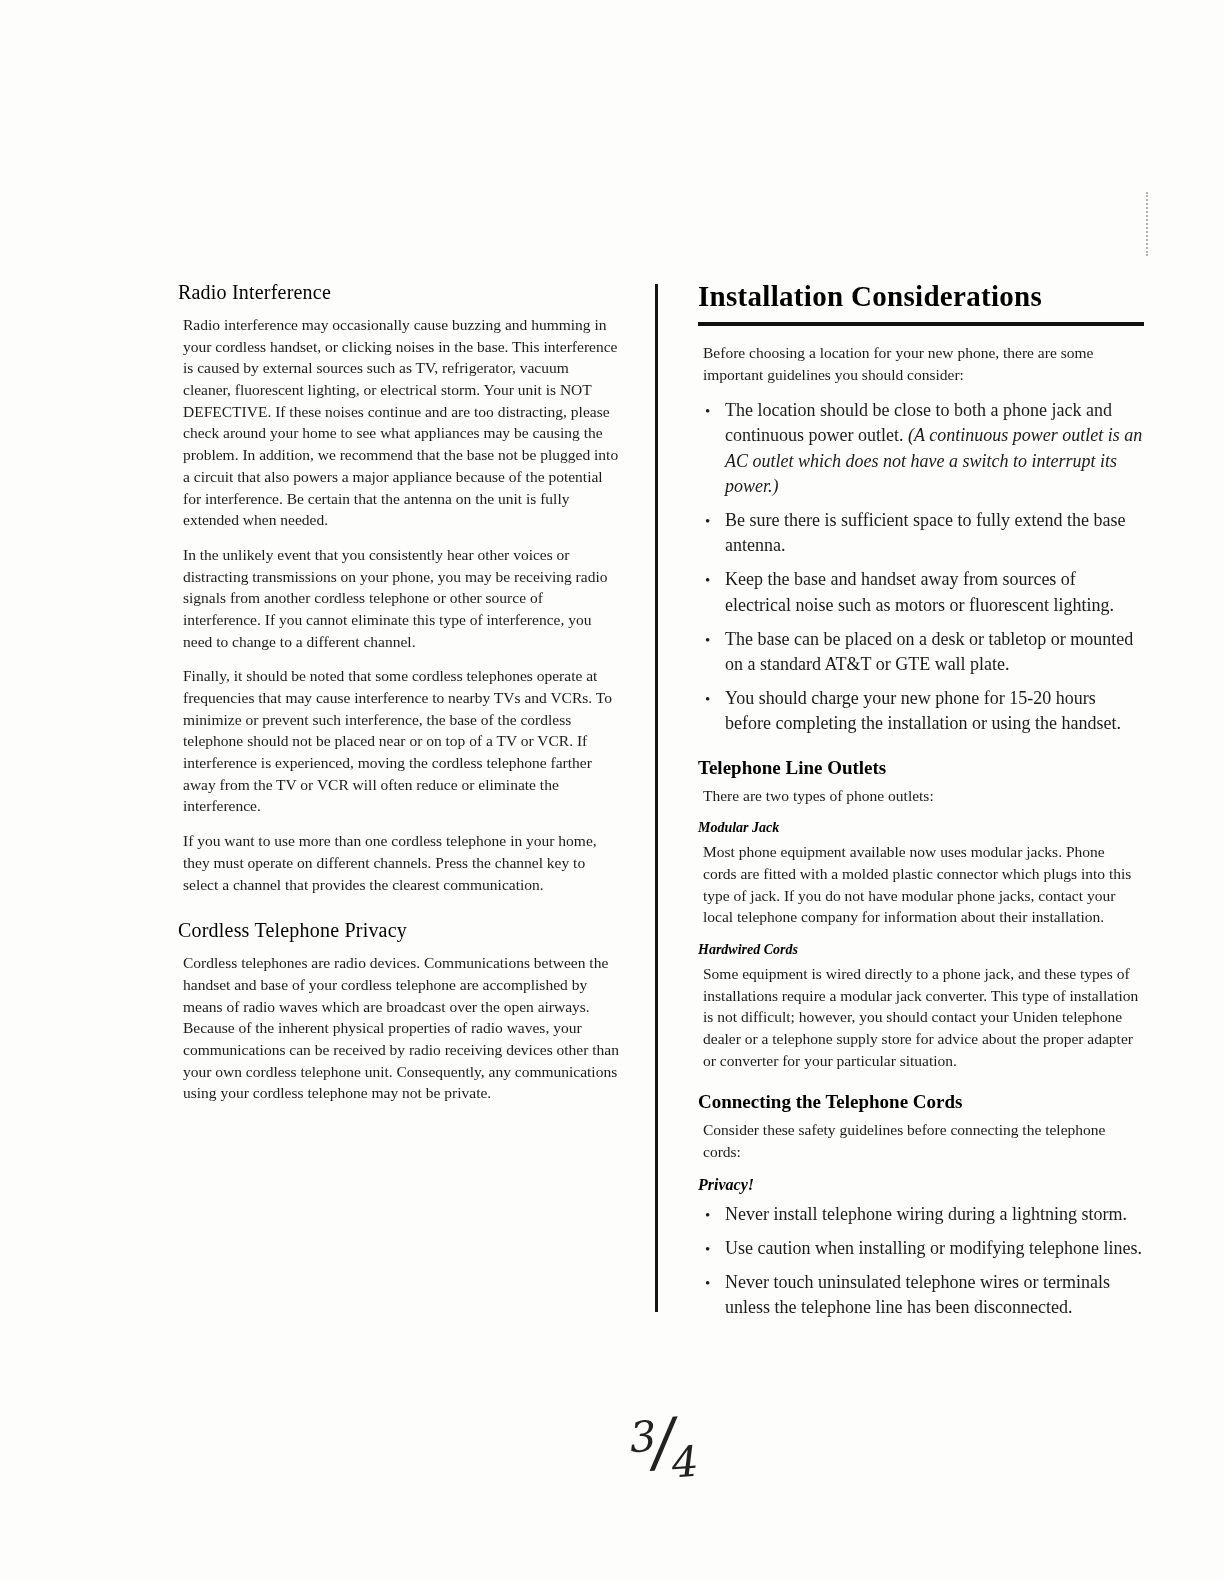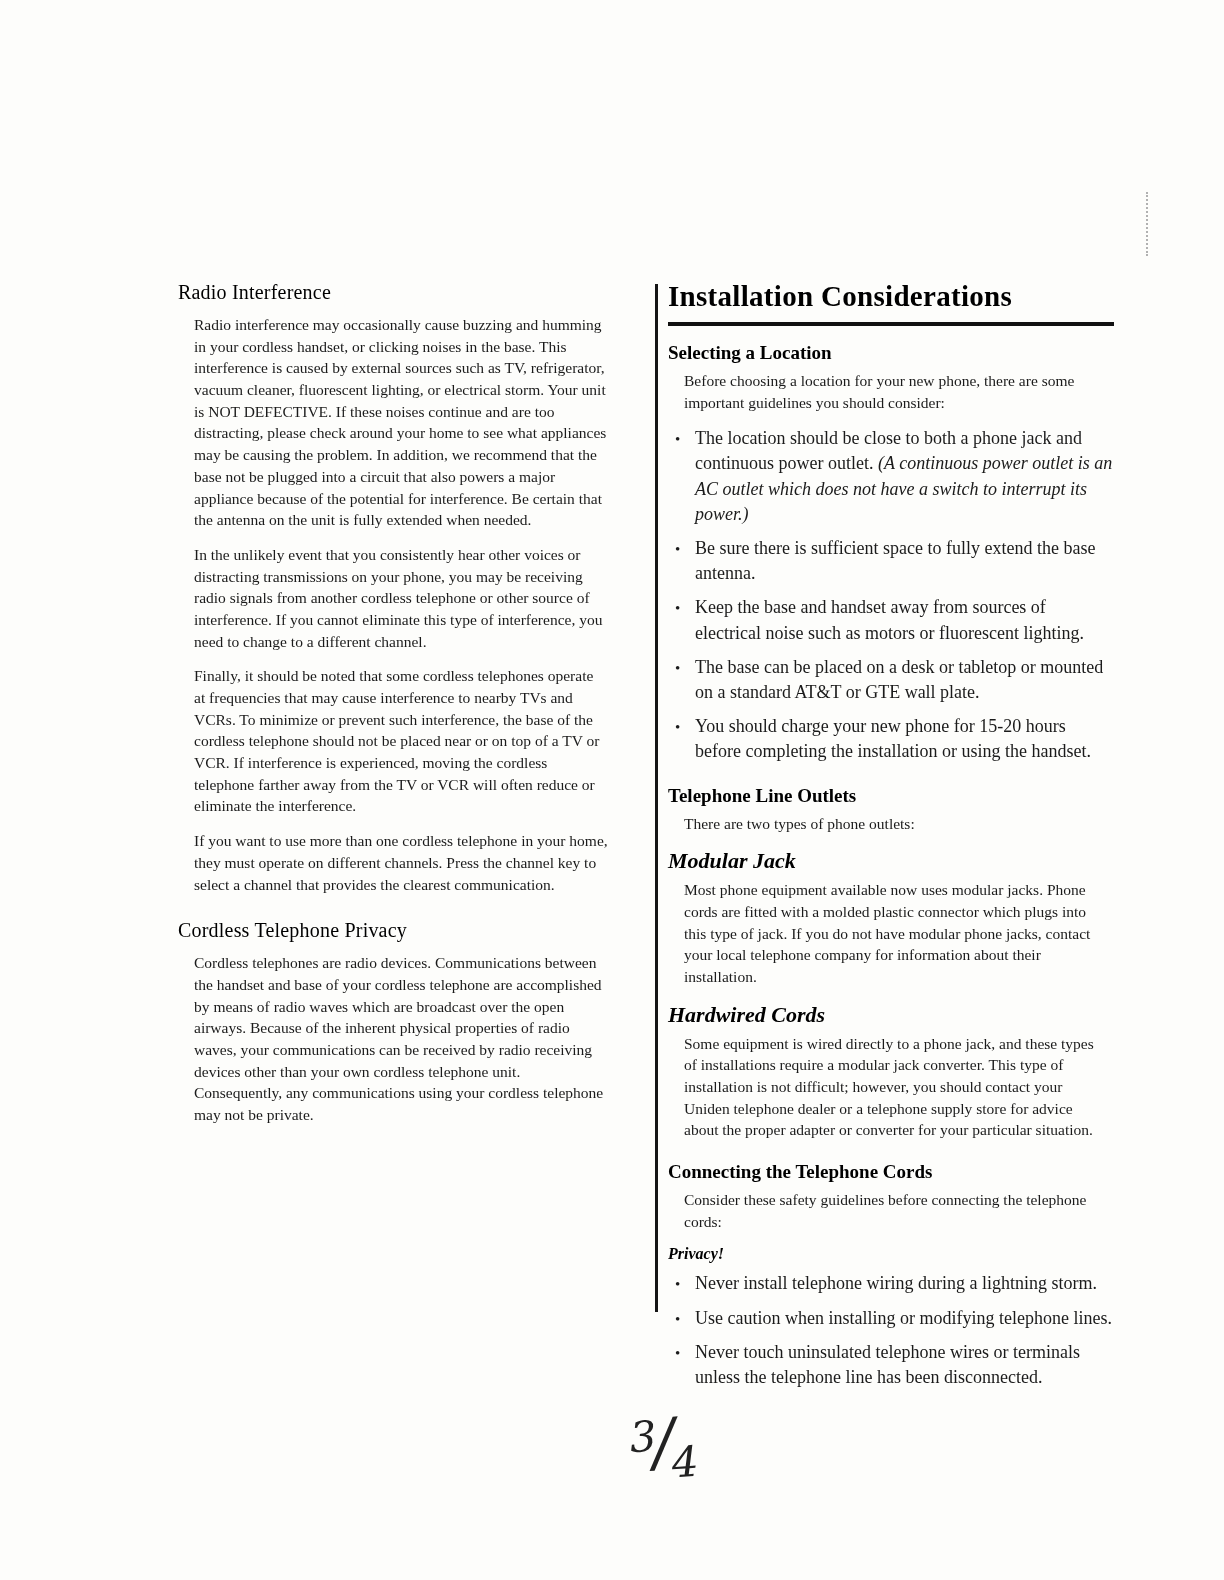--- a/index.html
+++ b/index.html
@@ -6,33 +6,33 @@
   html,body { width:1224px; height:1580px; }
   body {
     position:relative;
     background:#fdfdfb;
     font-family:"Liberation Serif", serif;
     color:#1b1b1b;
     overflow:hidden;
   }
   .col { position:absolute; top:281px; }
   #left-col  { left:178px; width:446px; }
-  #right-col { left:668px; width:446px; }
+  #right-col { left:698px; width:446px; }
 
   .divider {
     position:absolute;
     left:655px; top:284px;
     width:3px; height:1028px;
     background:#151515;
   }
 
   p {
     font-size:15.5px;
     line-height:1.40;
-    margin:0 16px 13px;
+    margin:0 5px 13px;
   }
 
   .h-section {
     font-size:20px;
     font-weight:normal;
     color:#000;
     letter-spacing:0.2px;
     margin:0 0 10px;
   }
   .mt { margin-top:24px; }
@@ -52,21 +52,21 @@
 
   .h-sub {
     font-size:19px;
     font-weight:bold;
     color:#000;
     margin:0 0 6px;
   }
   .sp { margin-top:20px; }
 
   .h-italic {
-    font-size:22px;
+    font-size:14px;
     font-style:italic;
     color:#000;
     margin:14px 0 5px;
     font-family:Liberation Serif, serif;
   }
 
   .caution {
     font-size:16px;
     font-style:italic;
     font-weight:bold;
@@ -122,21 +122,20 @@
   <h3 class="h-section mt">Cordless Telephone Privacy</h3>
   <p>Cordless telephones are radio devices. Communications between the handset and base of your cordless telephone are accomplished by means of radio waves which are broadcast over the open airways. Because of the inherent physical properties of radio waves, your communications can be received by radio receiving devices other than your own cordless telephone unit. Consequently, any communications using your cordless telephone may not be private.</p>
 </div>
 
 <div class="divider"></div>
 
 <div class="col" id="right-col">
   <h1 class="h-title">Installation Considerations</h1>
   <div class="title-rule"></div>
 
-  <h3 class="h-sub">Selecting a Location</h3>
   <p>Before choosing a location for your new phone, there are some important guidelines you should consider:</p>
   <ul>
     <li>
       <span class="dot"></span>
       <span>The location should be close to both a phone jack and continuous power outlet. </span><span class="it">(A continuous power outlet is an AC outlet which does not have a switch to interrupt its power.)</span>
     </li>
     <li>
       <span class="dot"></span>
       <span>Be sure there is sufficient space to fully extend the base antenna.</span>
     </li>

